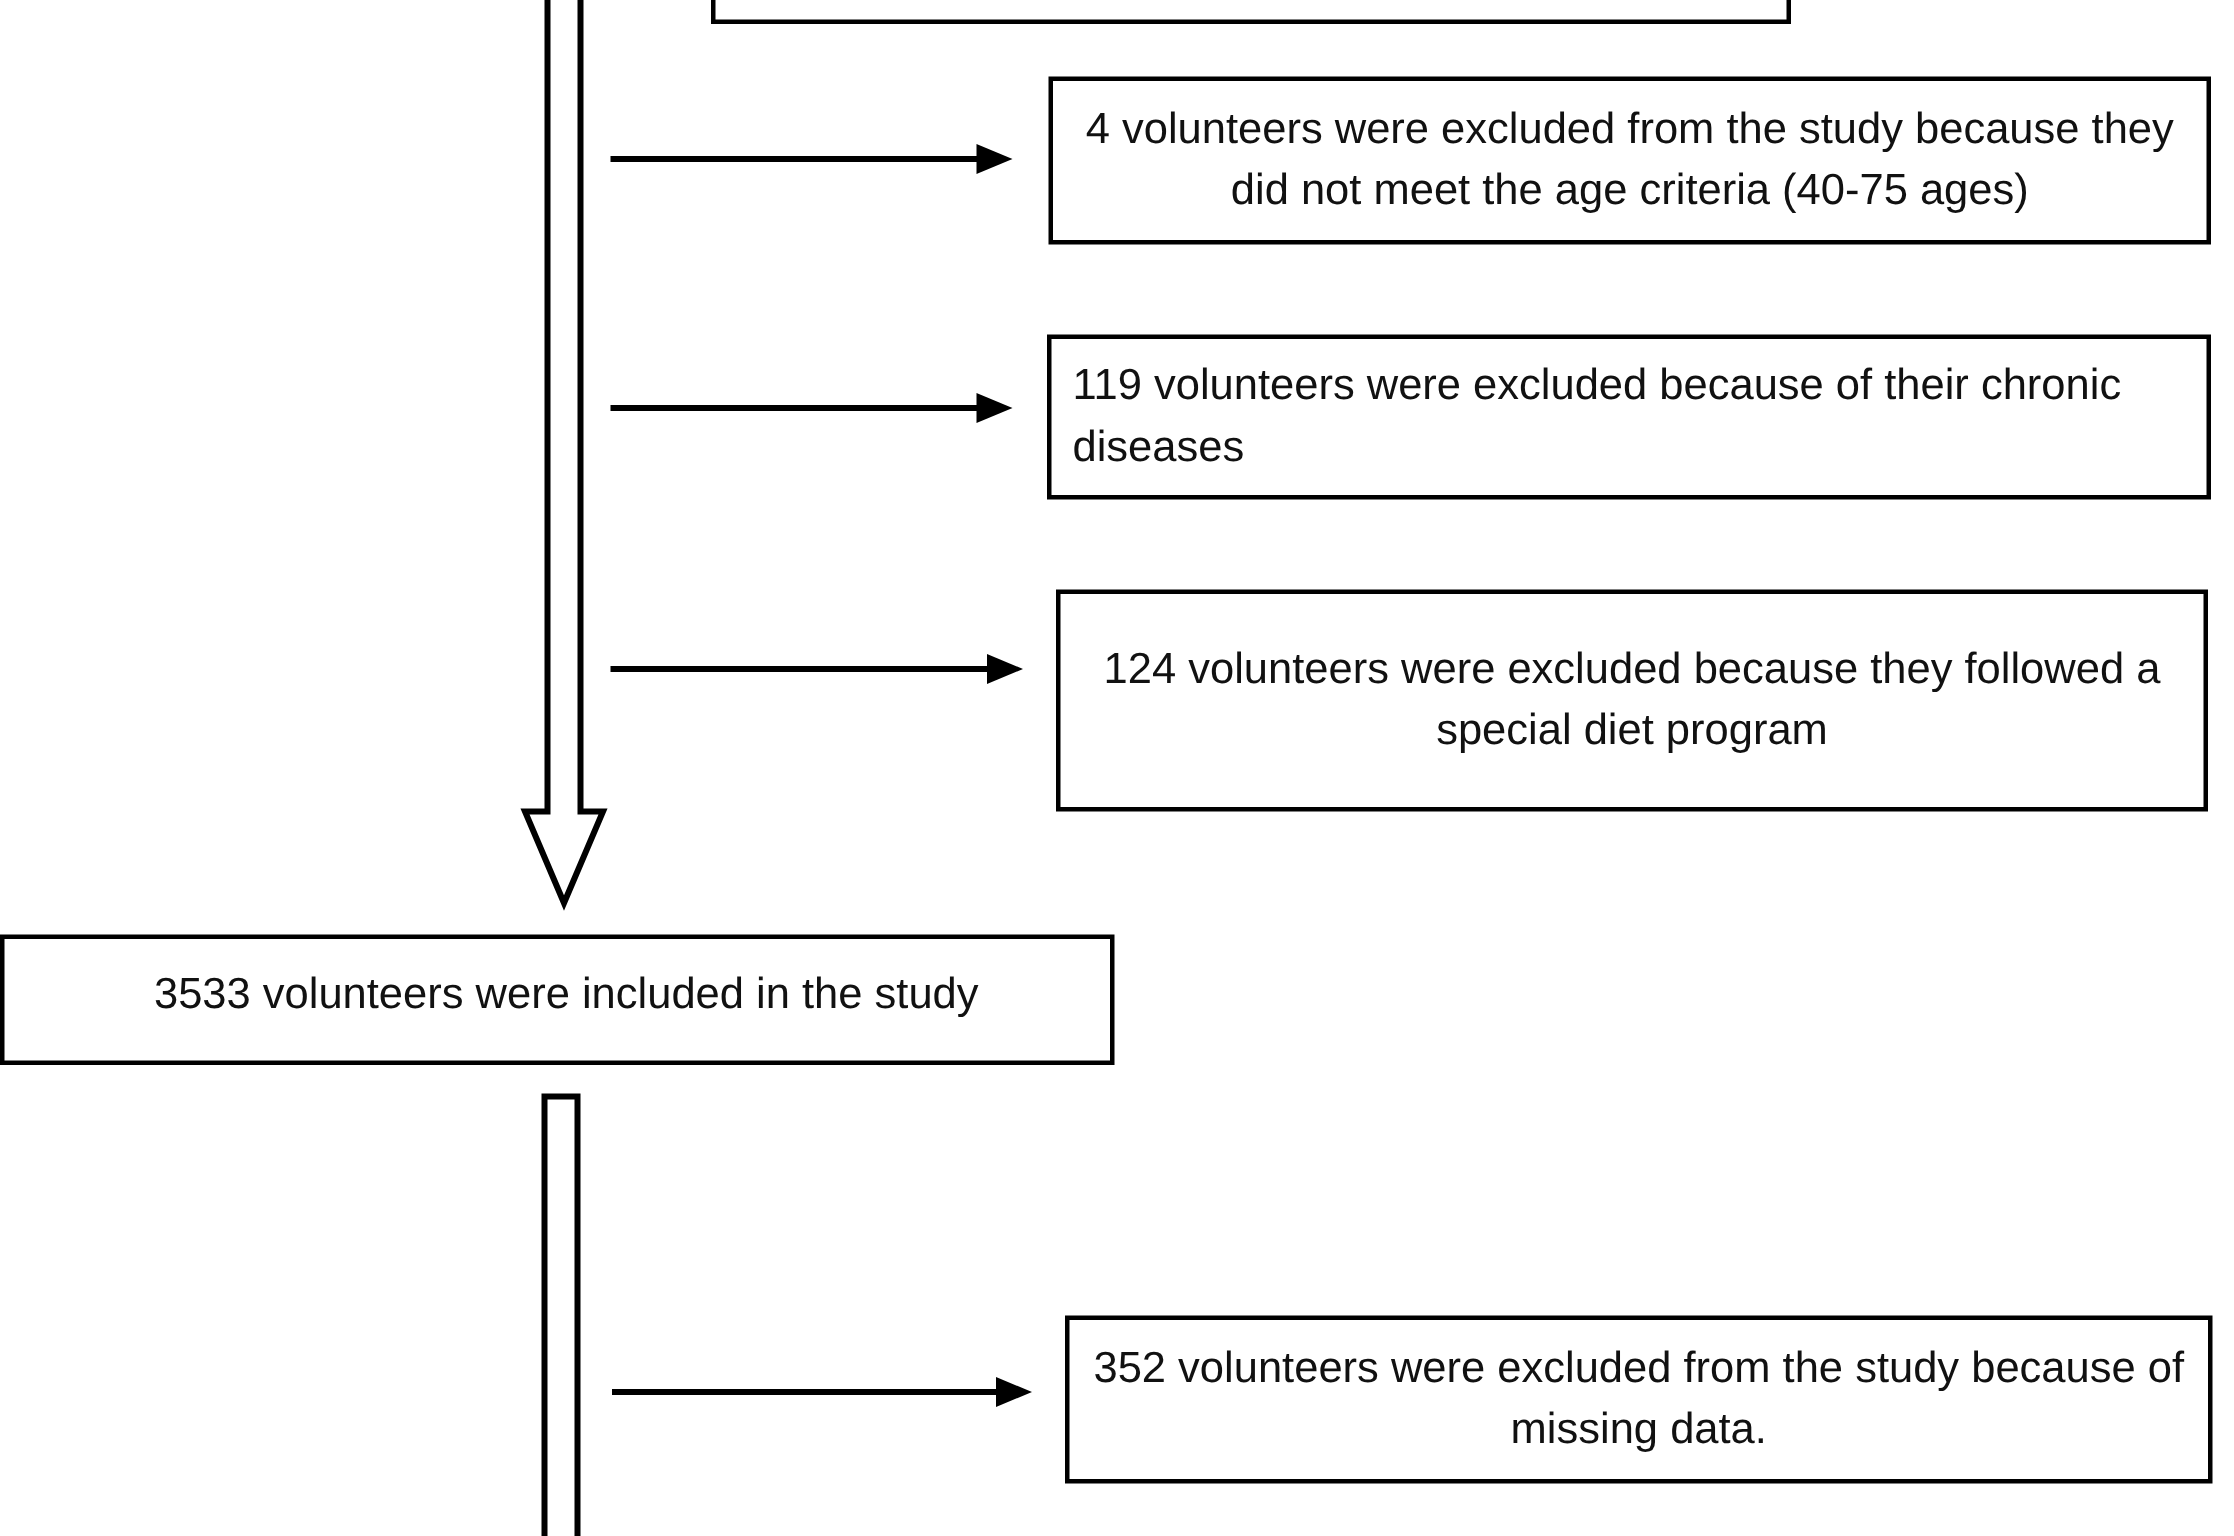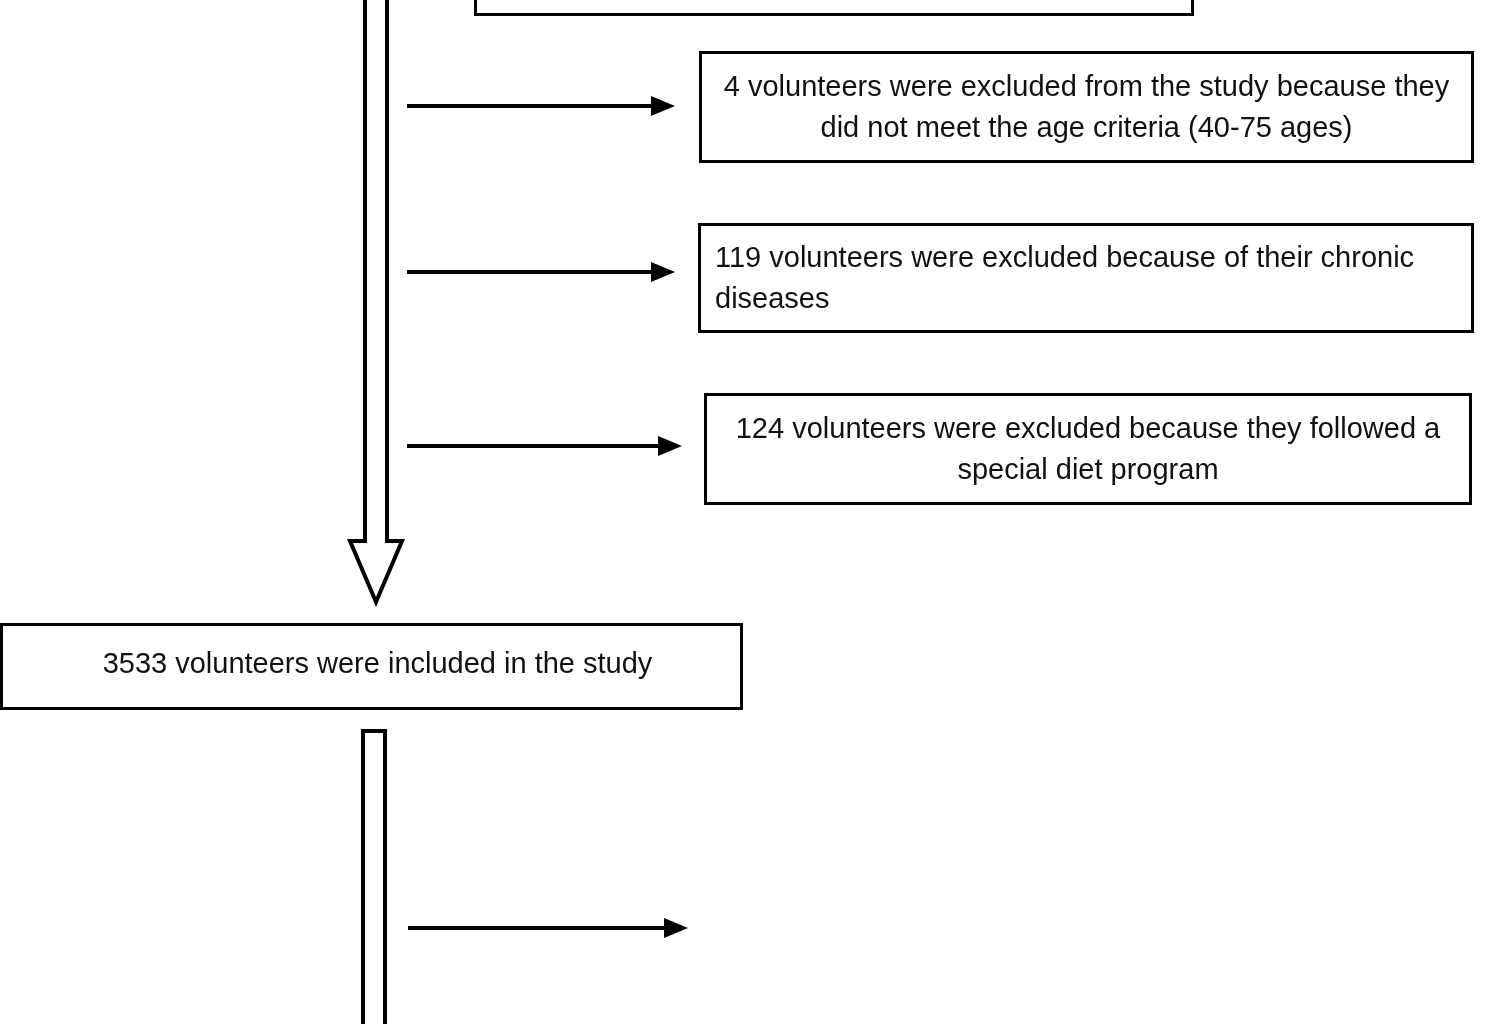--- a/index.html
+++ b/index.html
@@ -103,33 +103,36 @@
 
   <div class="box" style="left:698px; top:223px; width:776px; height:110px;">
     <div class="box-text align-left">119 volunteers were excluded because of their chronic diseases</div>
   </div>
 
   <div class="h-arrow" style="left:407px; top:436px; width:275px;">
     <div class="shaft" style="width:253px;"></div>
     <div class="head" style="left:251px;"></div>
   </div>
 
-  <div class="box" style="left:704px; top:393px; width:768px; height:112px;">
+  <div class="box" style="left:704px; top:393px; width:768px; height:148px;">
     <div class="box-text align-center">124 volunteers were excluded because they followed a special diet program</div>
   </div>
 
   <div class="box" style="left:0; top:623px; width:743px; height:87px; justify-content:flex-start;padding-left:12px;">
     <div class="box-text align-center" style="margin-top:17px;">3533 volunteers were included in the study</div>
   </div>
 
   <div class="v-block-arrow" style="left:345px; top:729px; width:62px; height:300px;">
     <svg width="62" height="300" viewBox="0 0 62 300">
       <path d="M 18 300 L 18 2 L 40 2 L 40 300" fill="#ffffff" stroke="#000000" stroke-width="4" stroke-linejoin="miter"></path>
     </svg>
   </div>
 
   <div class="h-arrow" style="left:408px; top:918px; width:280px;">
     <div class="shaft" style="width:258px;"></div>
     <div class="head" style="left:256px;"></div>
   </div>
 
+  <div class="box" style="left:710px; top:877px; width:765px; height:112px;">
+    <div class="box-text align-center">352 volunteers were excluded from the study because of missing data.</div>
+  </div>
 
 </div>
 
 </body></html>

